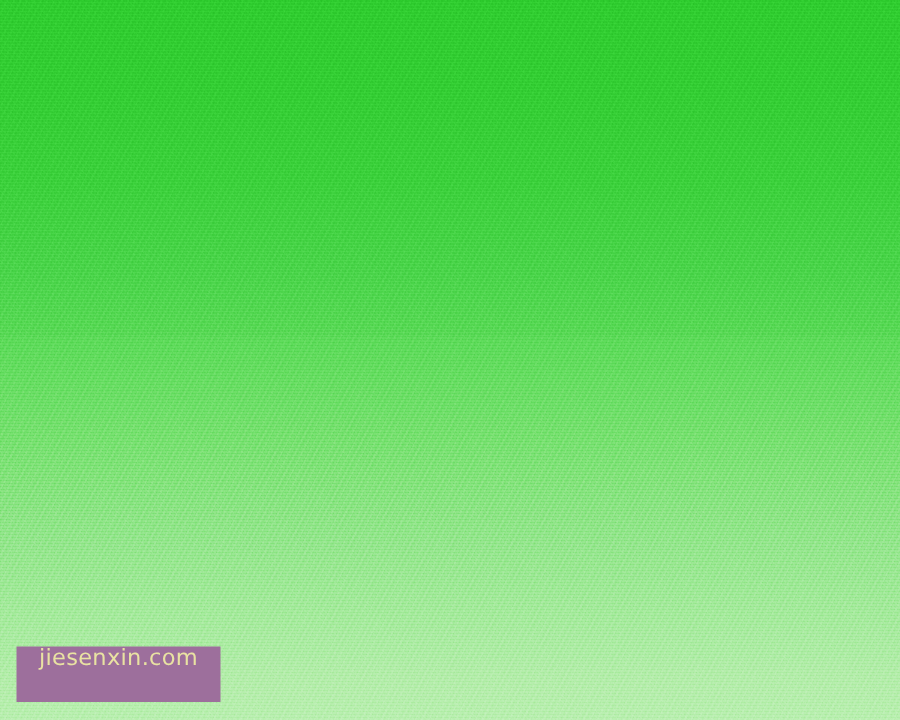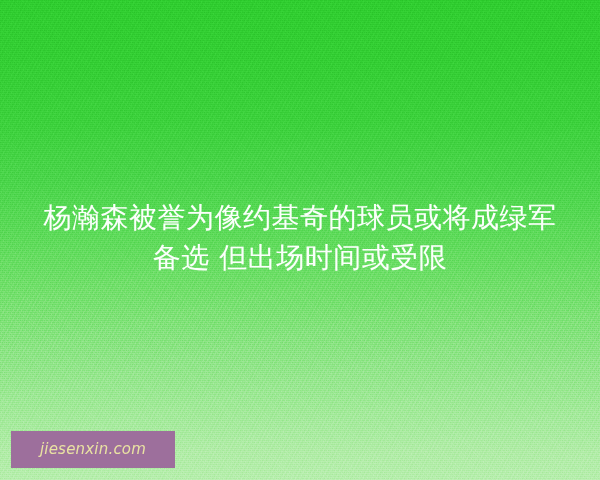--- a/index.html
+++ b/index.html
@@ -81,45 +81,41 @@
     padding: 0 14px;
     box-sizing: border-box;
     text-shadow: 0 0 1px rgba(255,255,255,0.25);
   }
 
   
   #watermark-badge {
     position: absolute;
     left: 11px;
     top: 431px;
-    width: 164px;
+    width: 136px;
     height: 37px;
     background: #9d6f9c;
     display: flex;
-    align-items: center;
     justify-content: center;
-    font-style: italic;
   }
   #watermark-text {
     color: #e9e2a2;
     font-size: 15px;
     line-height: 15px;
     letter-spacing: 0.2px;
     font-weight: 400;
     font-family: "DejaVu Sans", "Liberation Sans", sans-serif;
   }
 </style>
 </head>
 <body>
 
 <div id="canvas">
 
   <div id="grain"></div>
   <div id="grain2"></div>
 
-  <div id="headline">杨瀚森被誉为像约基奇的球员或将成绿军
-备选 但出场时间或受限</div>
 
   <div id="watermark-badge">
     <span id="watermark-text">jiesenxin.com</span>
   </div>
 
 </div>
 
 </body></html>

